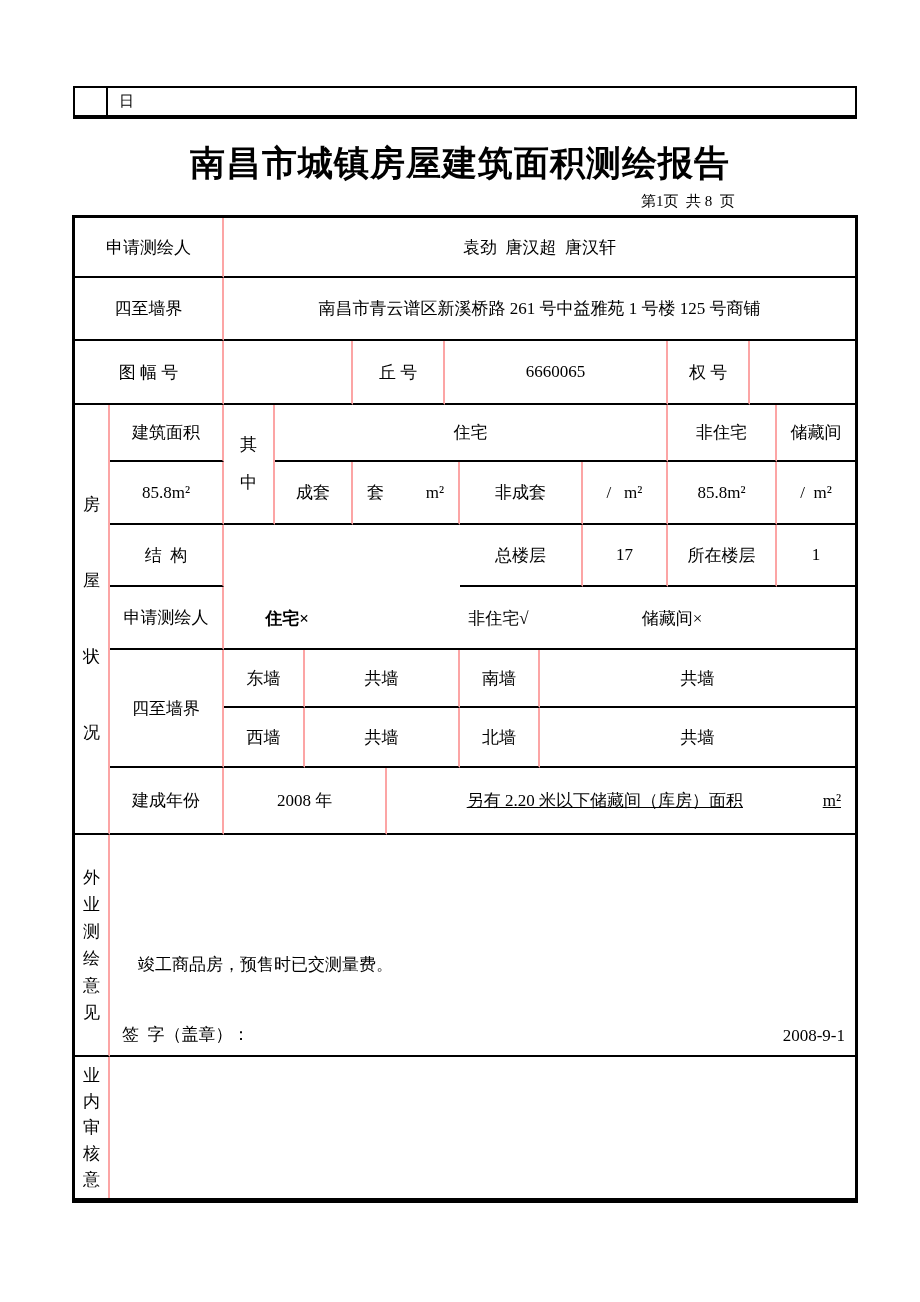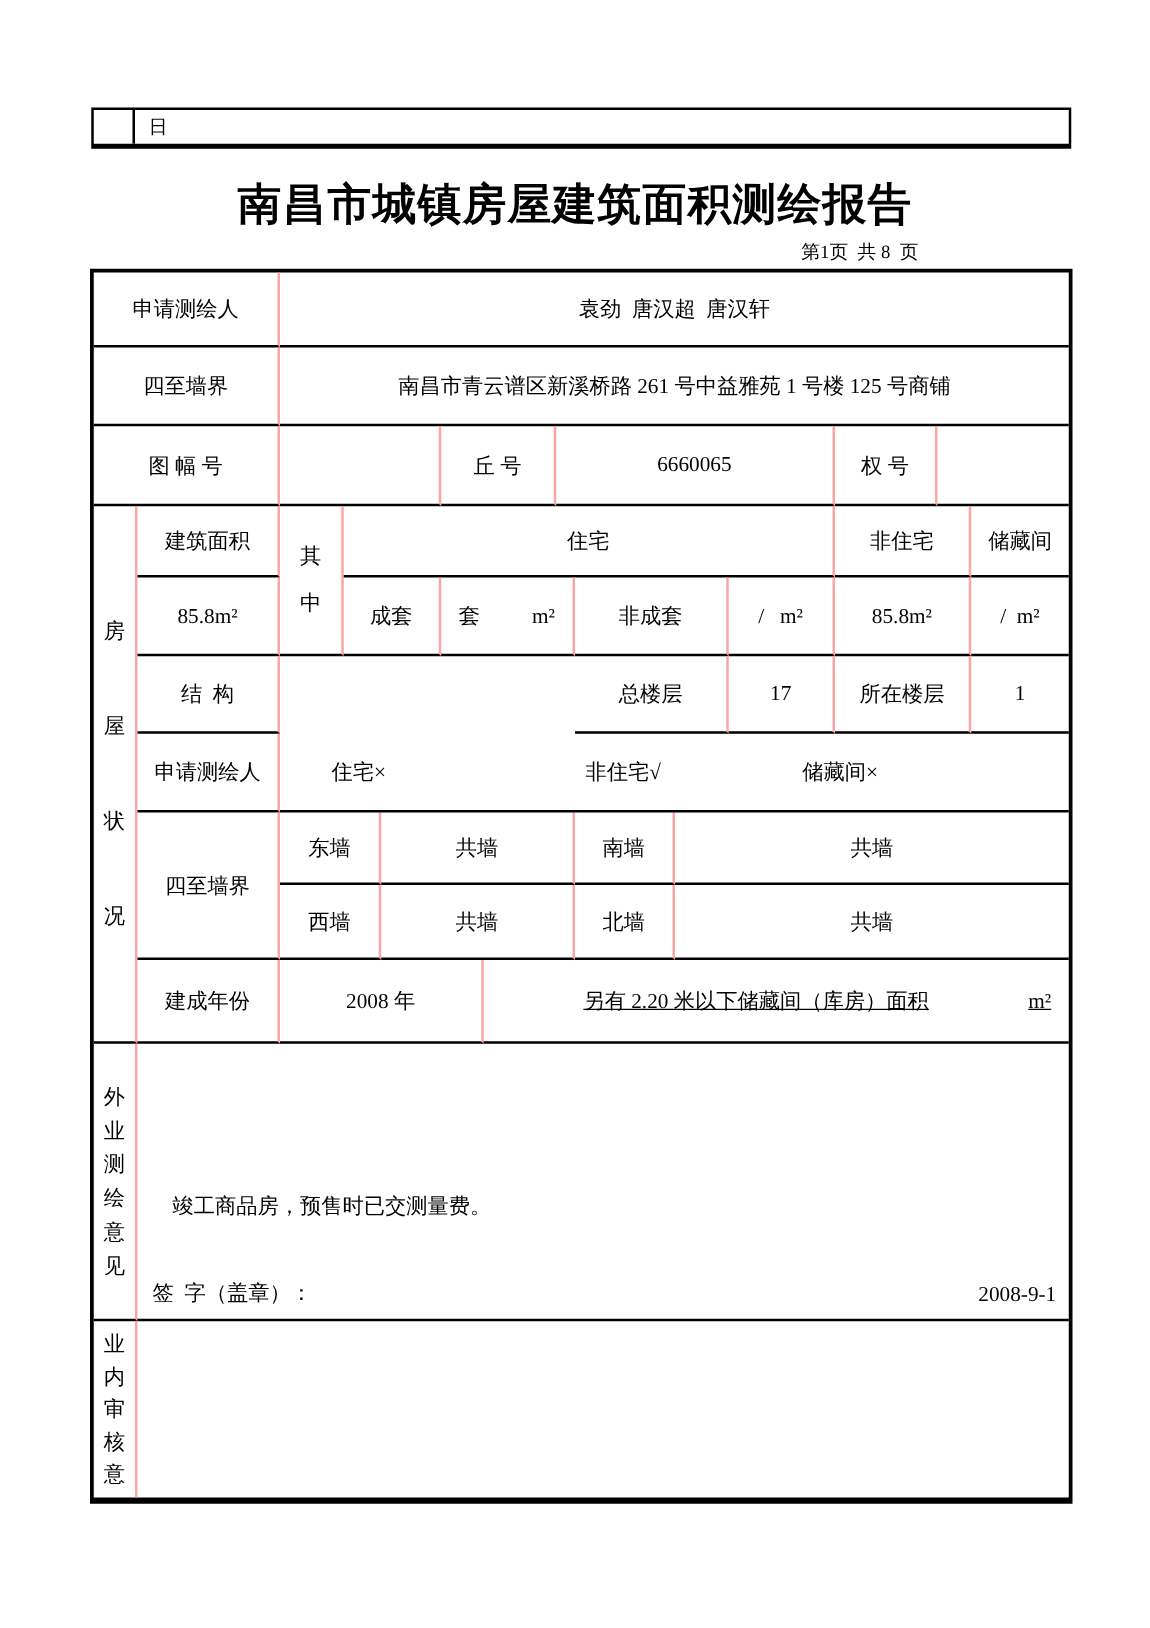--- a/index.html
+++ b/index.html
@@ -40,21 +40,21 @@
   .br0 { border-right:none; }
   .bb0 { border-bottom:none; }
   .vert { white-space:pre-line; text-align:center; }
   .lh76 { line-height:76px; }
   .lh38 { line-height:38px; }
   .lh27 { line-height:27px; }
   .lh26 { line-height:26px; }
   .between { justify-content:space-between; padding:0 14px; }
   .relcell { position:relative; display:block; }
   .usage-opt { position:absolute; top:50%; transform:translate(-50%,-50%); white-space:pre; }
-  .u1 { left:10%; } .u2 { left:43.5%; } .u3 { left:71%; }
+  .u1 { left:10%;font-weight:bold; } .u2 { left:43.5%; } .u3 { left:71%; }
   .extra { display:flex; align-items:center;text-decoration:underline; }
   .extra .txt { flex:1; text-align:center; }
   .extra .unit { padding-right:14px; }
   .survey-remark { position:absolute; left:12px; top:118px; font-size:17px; white-space:pre;margin-left:16px; }
   .survey-sign {
     position:absolute; left:12px; right:10px; bottom:9px;
     display:flex; justify-content:space-between; align-items:flex-end; font-size:17px; white-space:pre;
   }
 </style>
 </head>

